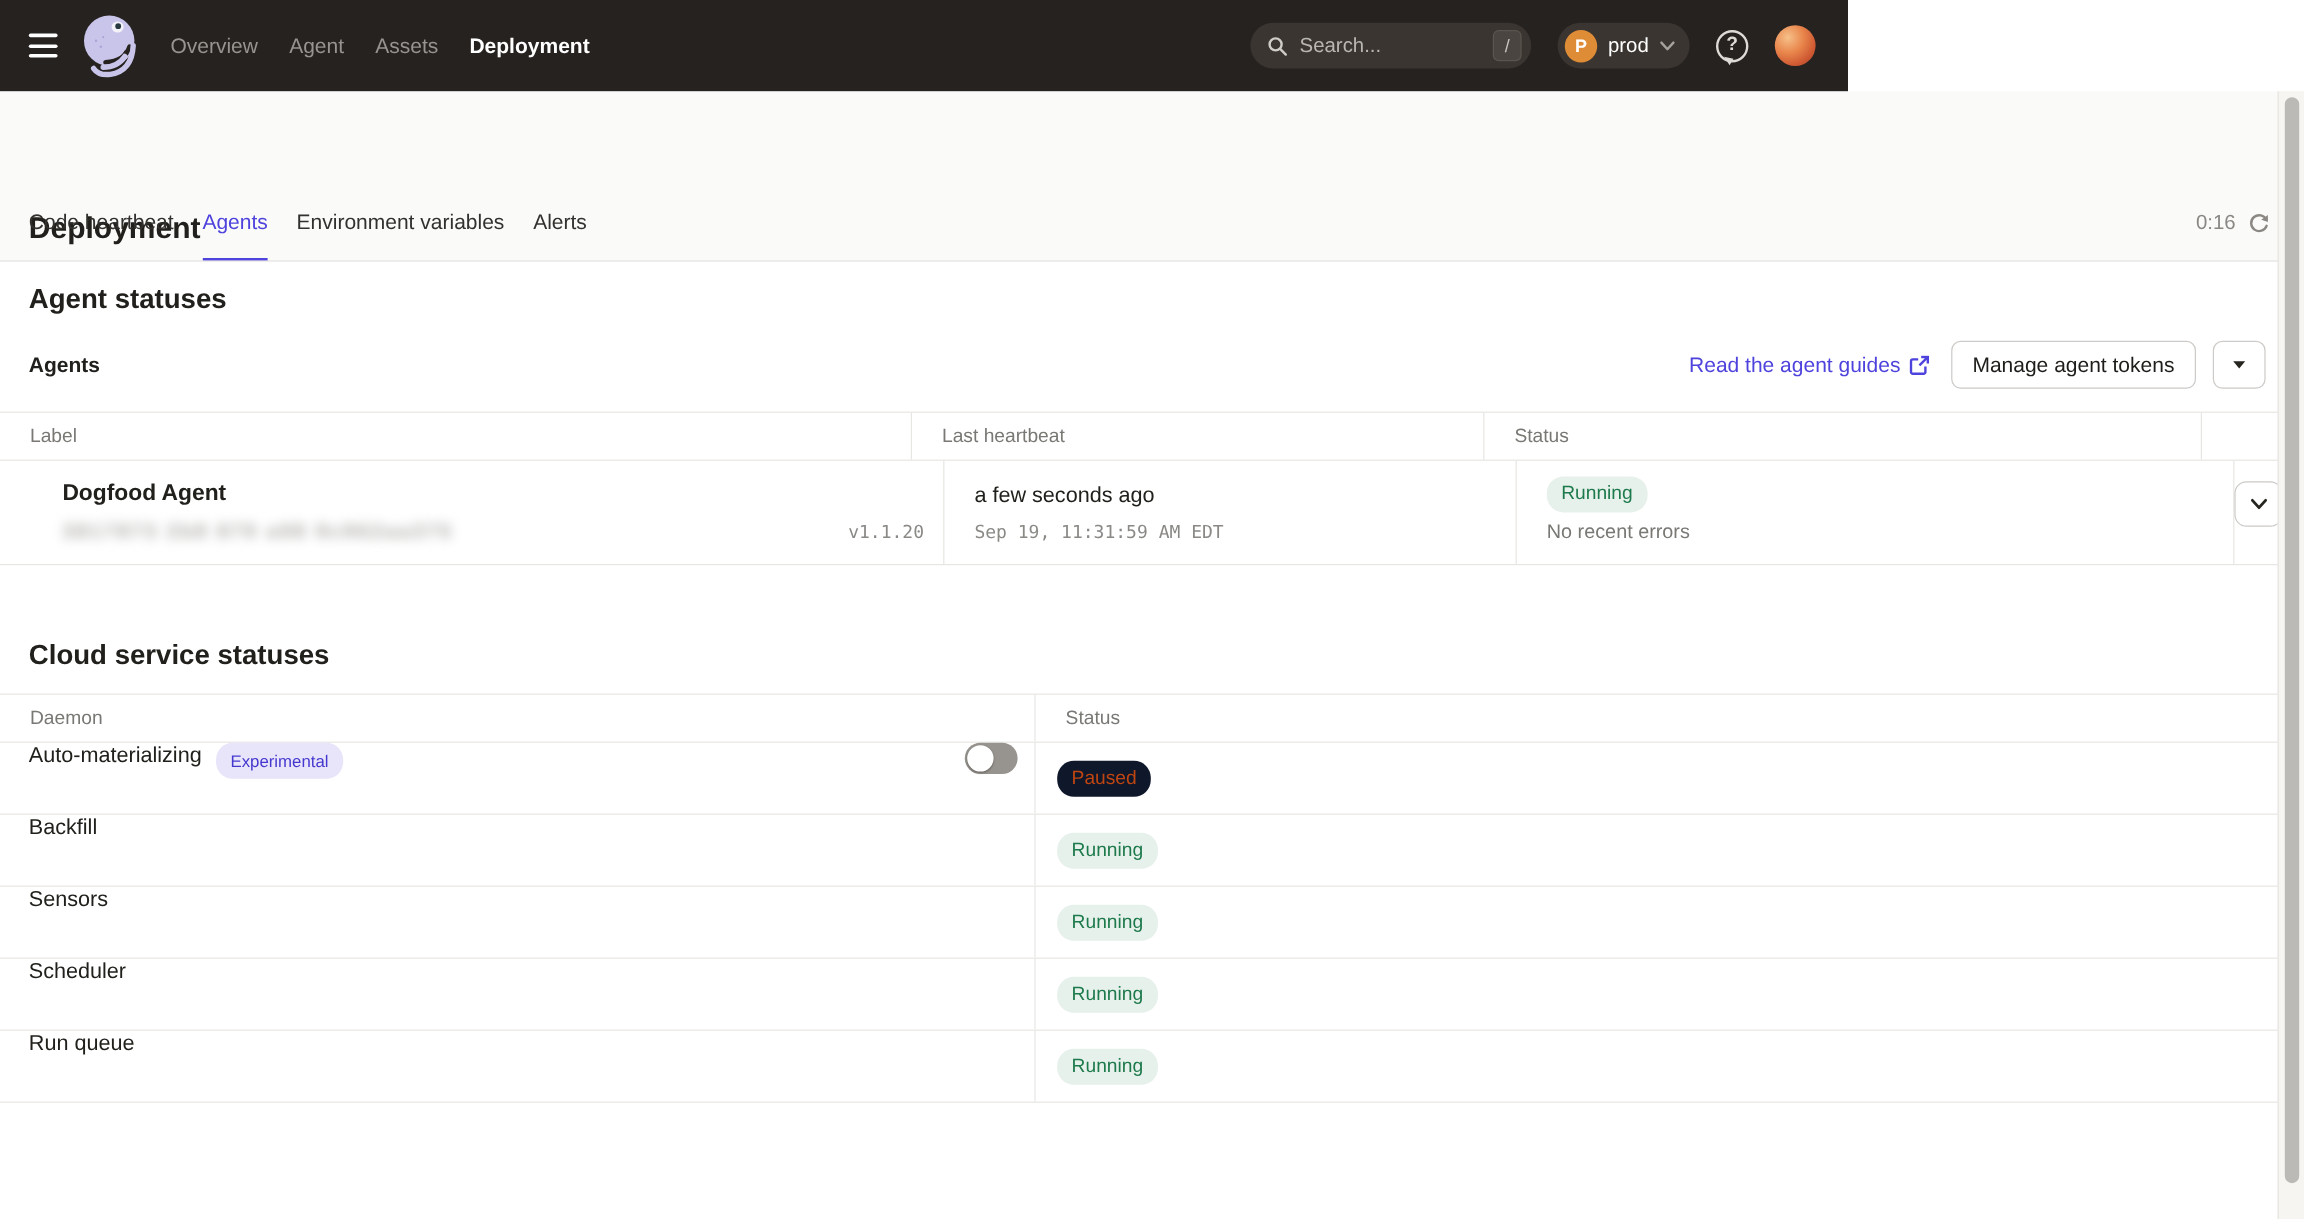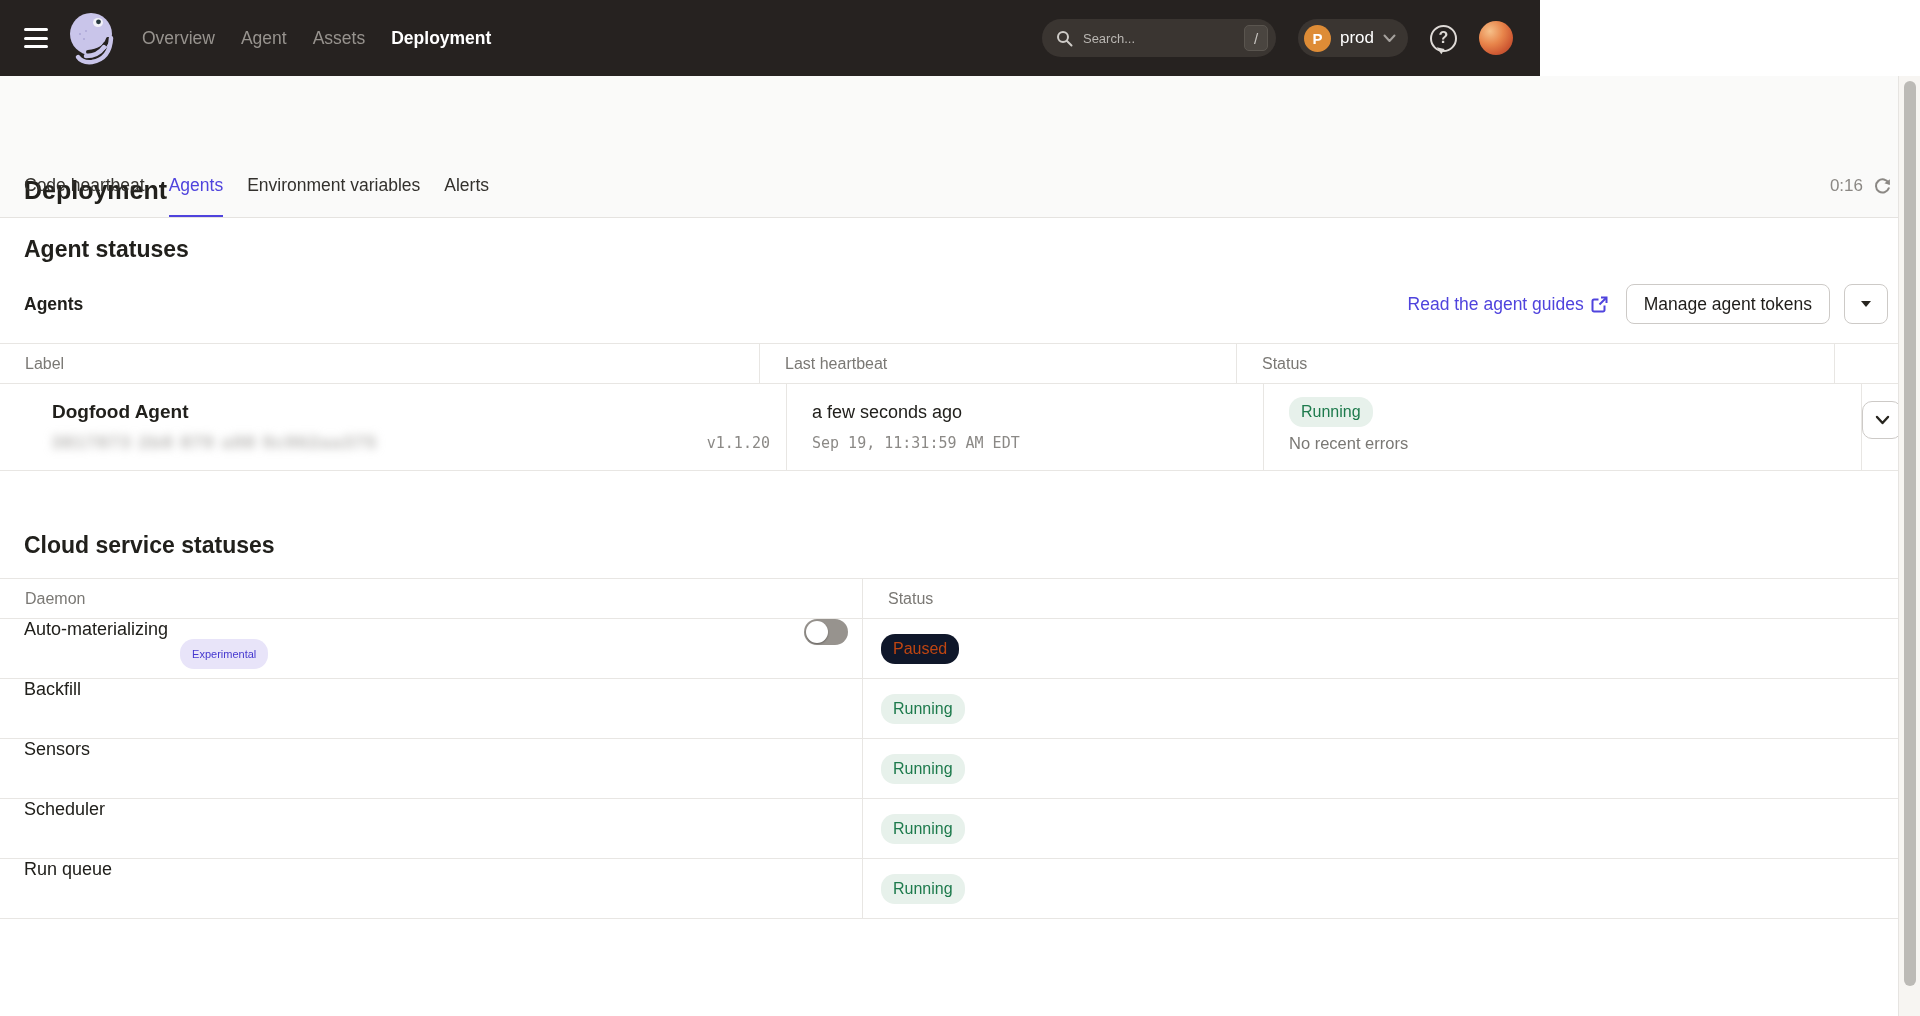--- a/index.html
+++ b/index.html
@@ -14,21 +14,21 @@
   .hamburger { width:24px; height:20px; margin-left:24px; display:flex; flex-direction:column;
                justify-content:space-between; cursor:pointer; }
   .hamburger span { display:block; height:3px; border-radius:1.5px; background:#fff; }
   .logo { width:54px; height:58px; margin-left:16px; }
   .nav-links { display:flex; align-items:center; gap:26px; margin-left:24px; }
   .nav-link { font-size:17.5px; font-weight:500; color:#97938e; text-decoration:none; cursor:pointer; }
   .nav-link.active { color:#ffffff; font-weight:600; }
   .nav-right { margin-left:auto; margin-right:27px; display:flex; align-items:center; gap:22px; }
   .search-pill { width:234px; height:38px; border-radius:19px; background:#3a3531; display:flex;
                  align-items:center; padding:0 8px 0 14px; cursor:text; }
-  .search-pill .ph { font-size:13px; color:#b9b6b2; margin-left:10px; flex:1; }
+  .search-pill .ph { font-size:17px; color:#b9b6b2; margin-left:10px; flex:1; }
   .kbd-slash { width:24px; height:26px; border-radius:5px; background:#4a4540; border:1px solid #5a554f;
                color:#c7c4c0; font-size:15px; display:flex; align-items:center; justify-content:center; }
   .org-pill { height:38px; border-radius:19px; background:#3a3531; display:flex; align-items:center;
               gap:9px; padding:0 12px 0 6px; cursor:pointer; }
   .org-avatar { width:27px; height:27px; border-radius:50%; background:#de8c36; color:#fff;
                 font-size:15px; font-weight:600; display:flex; align-items:center; justify-content:center; }
   .org-name { color:#fff; font-size:17px; }
   .help-icon { width:27px; height:27px; border-radius:50%; border:2px solid #dedad6; color:#dedad6;
                font-size:16px; font-weight:600; display:flex; align-items:center; justify-content:center;
                cursor:pointer; position:relative; }
@@ -79,21 +79,21 @@
   .id-line { display:flex; align-items:center; line-height:32px; padding-right:16px; }
   .masked-id { color:#aba9a6; font-size:17px; font-weight:600; letter-spacing:2px; filter:blur(5px);
                user-select:none; }
   .version { margin-left:auto; font-size:15px; color:#8b8986; }
   .hb-rel { font-size:18px; line-height:30px; color:#21201c; }
   .hb-abs { font-size:15px; color:#8b8986; line-height:32px; }
   .badge { display:inline-flex; align-items:center; height:30px; padding:0 12px; border-radius:14px;
            font-size:16px; font-weight:500; }
   .badge.running { background:#e7f1eb; color:#1d7a4c; }
   .badge.paused  { background:#0f172a; color:#bf4511; }
-  .badge.experimental { background:#e8e4f9; color:#4538cf; font-size:11px;margin-top:20px; }
+  .badge.experimental { background:#e8e4f9; color:#4538cf; font-size:14px; }
   .status-note { font-size:16.5px; color:#7a7874; margin-top:7px; }
   .expand-cell { display:flex; align-items:flex-start; justify-content:center; padding-top:17px; }
   .btn-expand { width:40px; height:38px; border:1px solid #cdcac7; border-radius:10px; background:#fff;
                 display:flex; align-items:center; justify-content:center; cursor:pointer; }
 
   
   .h-cloud { position:absolute; top:532px; left:24px; font-size:23px; font-weight:600; }
   .cloud-table { position:absolute; top:578px; left:0; width:1902px; border-top:1px solid #e8e6e3; }
   .ct-header { display:grid; grid-template-columns:862px 1fr; height:40px; border-bottom:1px solid #e8e6e3; }
   .ct-header > div { font-size:16px; color:#7a7874; display:flex; align-items:center; padding-left:25px; }

